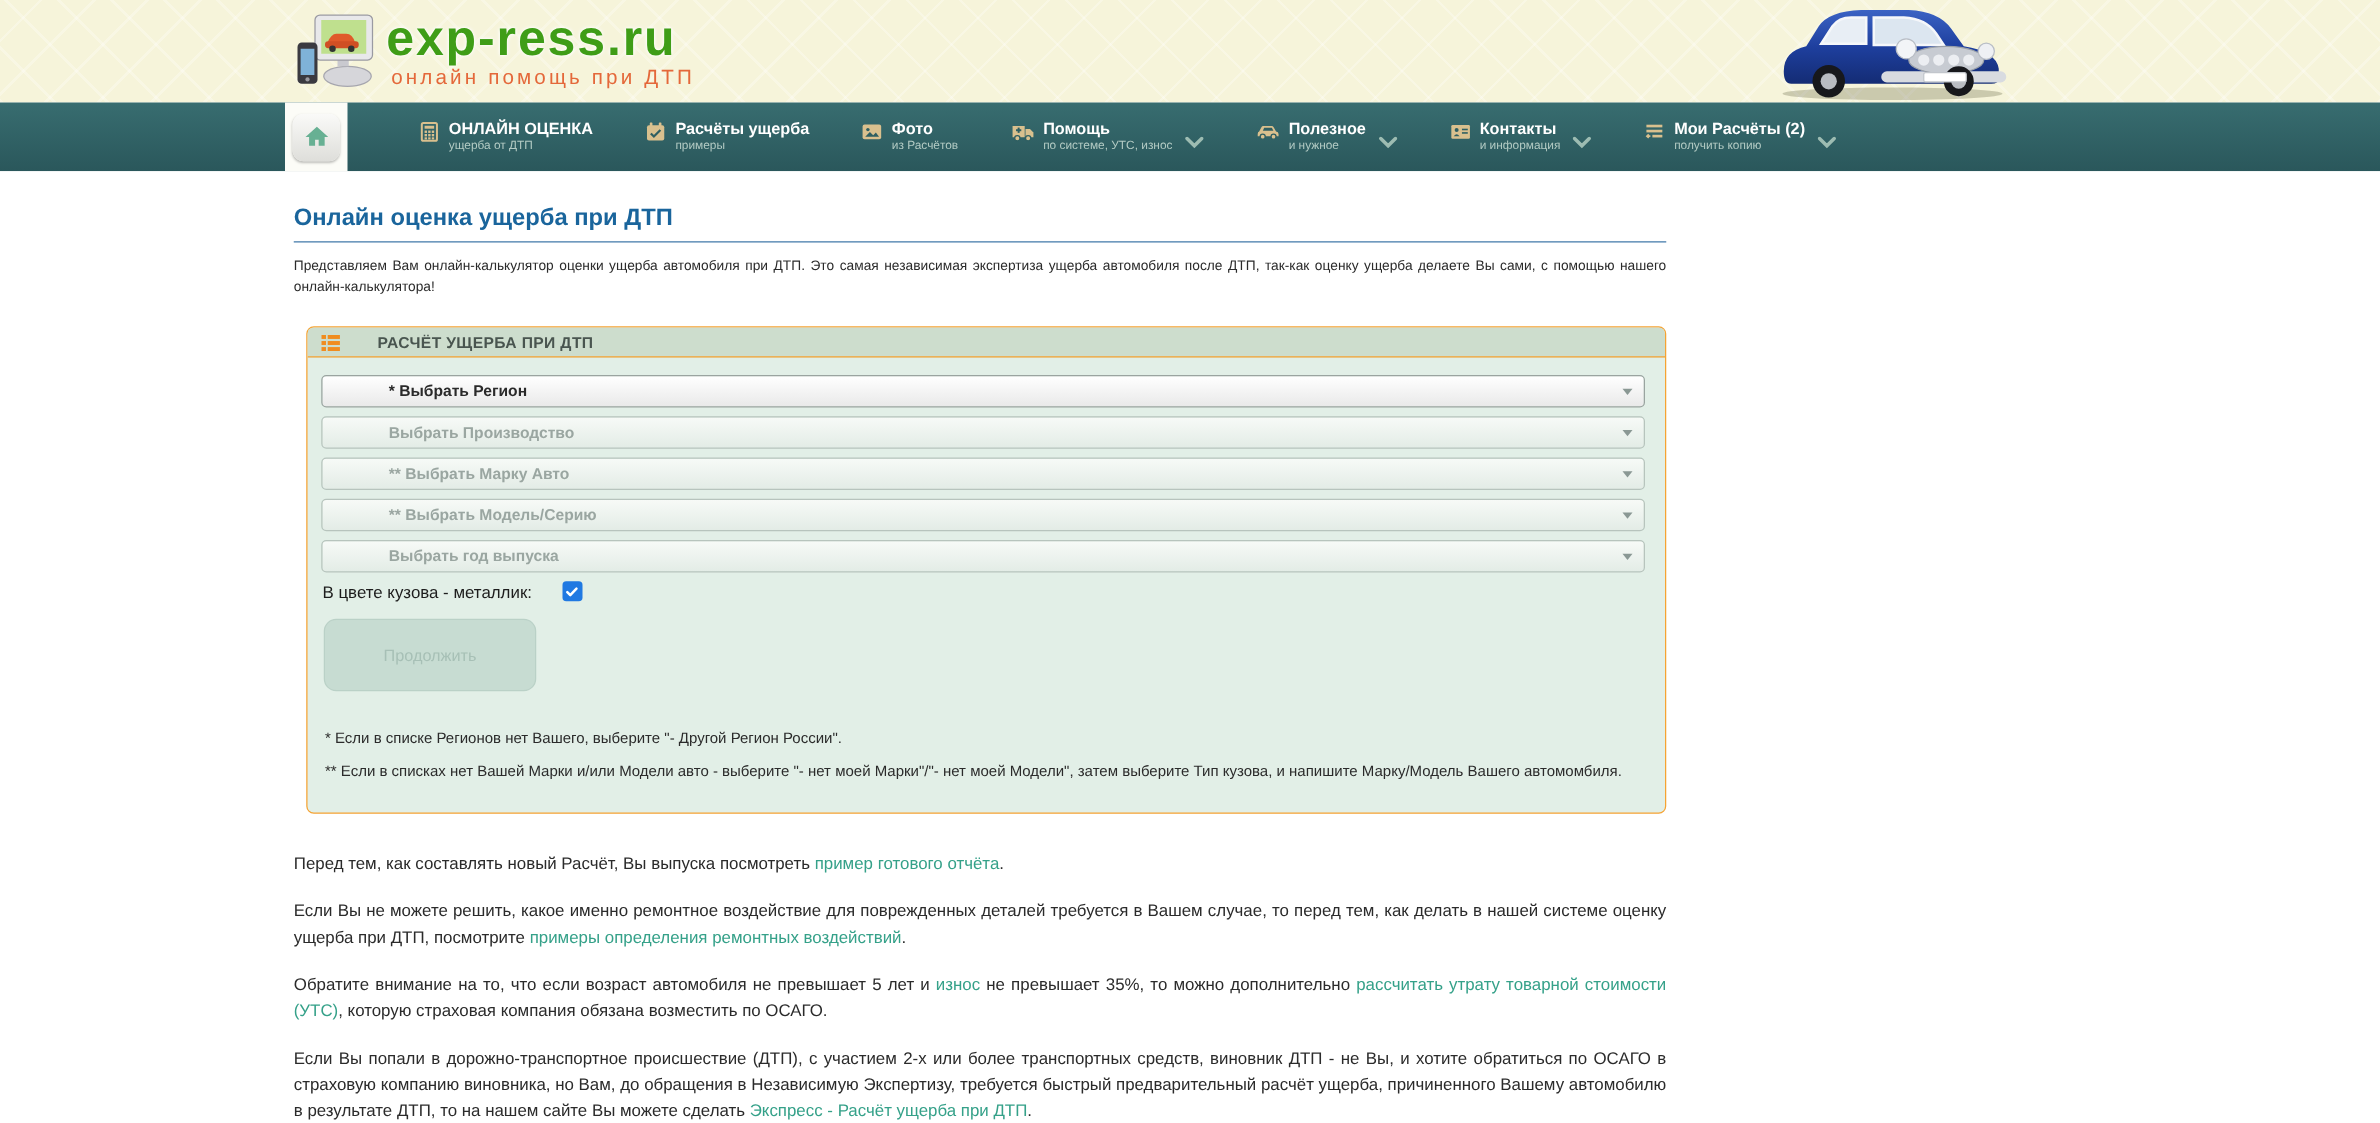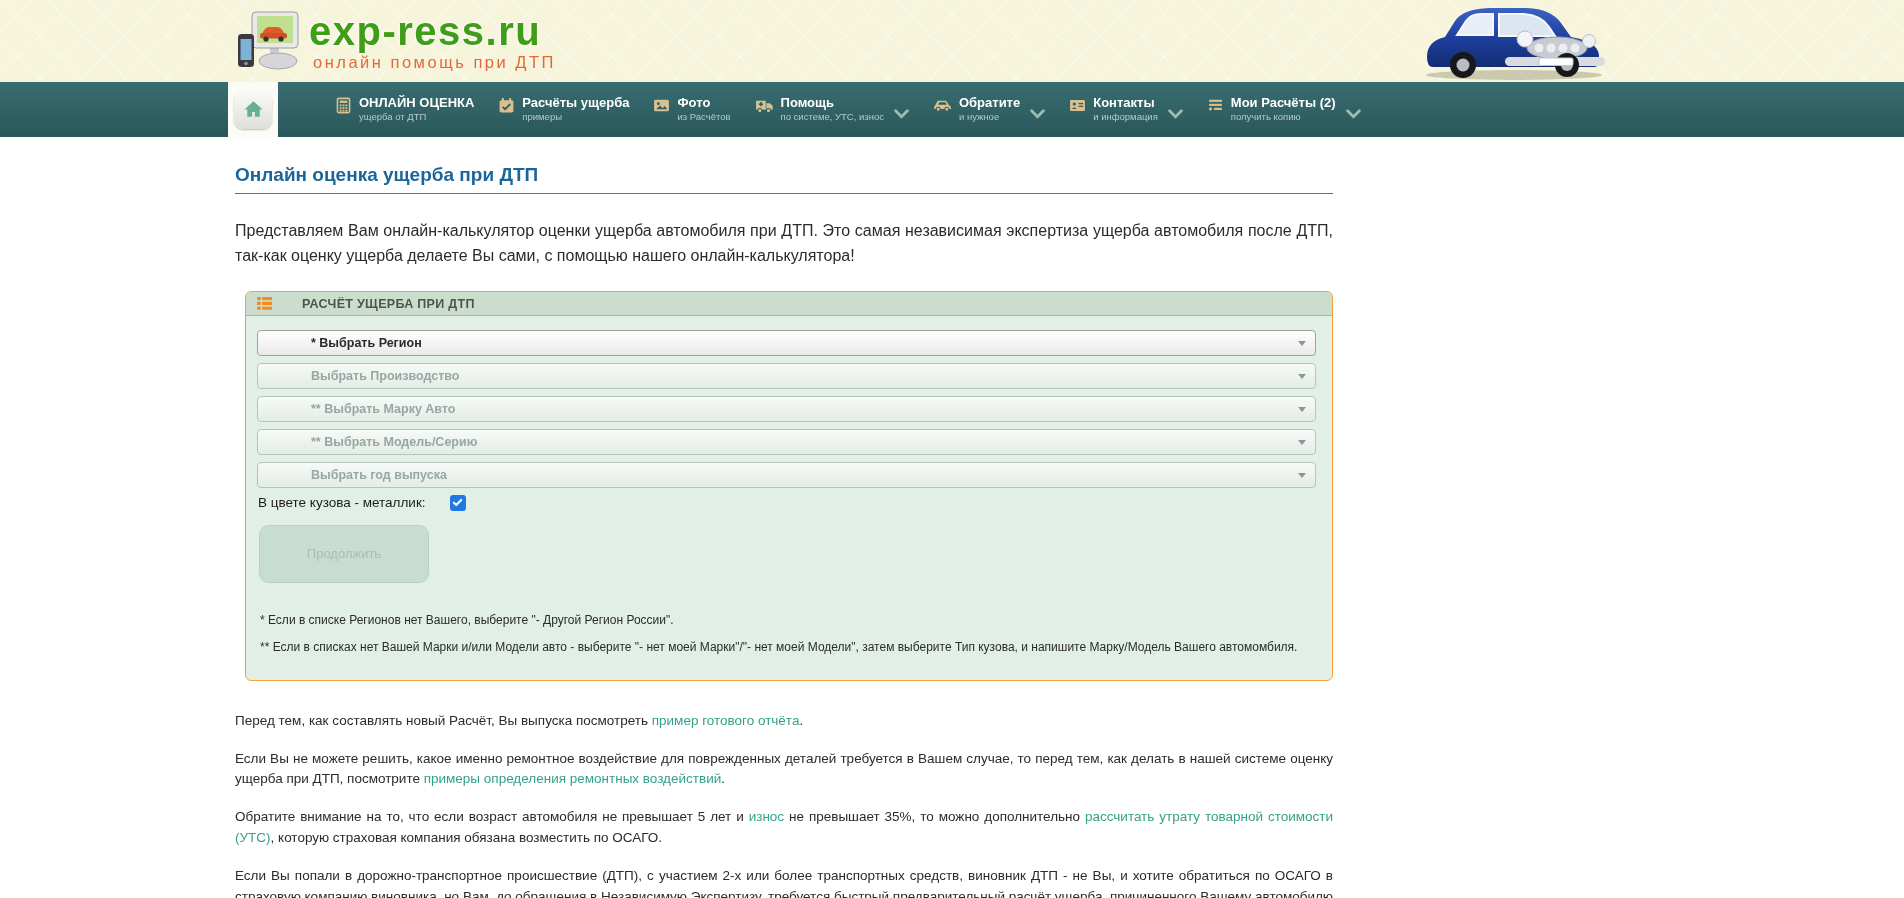--- a/index.html
+++ b/index.html
@@ -22,34 +22,34 @@
   .header-car { position: absolute; right: 72px; top: 1px; }
 
   
   .navbar { height: 55px; background: linear-gradient(#386d70, #2a575b); }
   .nav-inner { display: flex; height: 55px; padding-left: 5px; }
   .nav-home { width: 50px; height: 55px; background: #fcfcf7; display: flex;
     align-items: center; justify-content: center; cursor: pointer; }
   .home-tile { width: 38px; height: 38px; border-radius: 9px;
     background: linear-gradient(#fafaf8, #dededa); box-shadow: 0 1px 2px rgba(0,0,0,.25);
     display: flex; align-items: center; justify-content: center; }
-  .nav-menu { display: flex; margin-left: 57px; gap: 24px; align-items: center; }
+  .nav-menu { display: flex; margin-left: 57px; gap: 42px; align-items: center; }
   .nav-item { display: flex; align-items: center; cursor: pointer; text-decoration: none; }
   .nav-icon { color: #d9c08e; display: inline-flex; margin-right: 7px; margin-top: -8px; }
   .nav-text { display: flex; flex-direction: column; }
   .nav-label { color: #ffffff; font-size: 13px; font-weight: bold; line-height: 1.15; white-space: nowrap; }
   .nav-sub { color: #b3cbc4; font-size: 9.5px; line-height: 1.2; white-space: nowrap; }
   .nav-chevron { display: inline-flex; margin-left: 10px; margin-top: 10px; }
 
   
   .main { background: #fff; padding-top: 27px; }
   .content { width: 1098px; margin-left: 12px; }
   h1.page-title { font-size: 19px; font-weight: bold; color: #1a659c;
     padding-bottom: 7px; border-bottom: 1px solid #4179a9; }
-  p.intro { margin-top: 25px; font-size: 16px; color: #2b2b2b; line-height: 1.55;
+  p.intro { margin-top: 11px; font-size: 11px; color: #2b2b2b; line-height: 1.55;
     text-align: justify; }
 
   
   .calc-panel { margin: 22px 0 0 10px; width: 1088px; border: 1px solid #f5a333;
     border-radius: 6px; background: #e2efe7; overflow: hidden; }
   .panel-header { background: #cdddcd; border-bottom: 1px solid #f5a333;
     padding: 5px 10px 4px 11px; display: flex; align-items: center; gap: 8px; }
   .panel-title { font-size: 12.5px; font-weight: bold; color: #49554f; letter-spacing: .3px; padding-left: 22px; }
   .panel-icon { display: inline-flex; }
   .panel-body { padding: 14px 16px 26px 11px; }
@@ -226,21 +226,21 @@
           <a class="nav-item">
             <span class="nav-icon">
               <svg width="19" height="17" viewBox="0 0 18 16">
                 <path d="M2.2 7.8 L3.8 4.6 Q4.3 3.6 5.4 3.6 h6.2 q1.1 0 1.7 1 L15 7.8 Q16.9 8.2 16.9 9.6 V11.4 H1.1 V9.6 Q1.1 8.2 2.2 7.8 Z" fill="currentColor"></path>
                 <circle cx="4.9" cy="11.6" r="1.9" fill="currentColor" stroke="#2f5f62" stroke-width="1"></circle>
                 <circle cx="13.1" cy="11.6" r="1.9" fill="currentColor" stroke="#2f5f62" stroke-width="1"></circle>
                 <path d="M5 7.2 L6 4.9 h5.8 l1.2 2.3 Z" fill="#2f5f62"></path>
               </svg>
             </span>
             <span class="nav-text">
-              <span class="nav-label">Обратите</span>
+              <span class="nav-label">Полезное</span>
               <span class="nav-sub">и нужное</span>
             </span>
             <span class="nav-chevron">
               <svg width="15" height="10" viewBox="0 0 14 9">
                 <path d="M1.5 1.5 L7 7 L12.5 1.5" stroke="#9dbcb2" stroke-width="2.6" fill="none" stroke-linecap="round"></path>
               </svg>
             </span>
           </a>
           <a class="nav-item">
             <span class="nav-icon">

